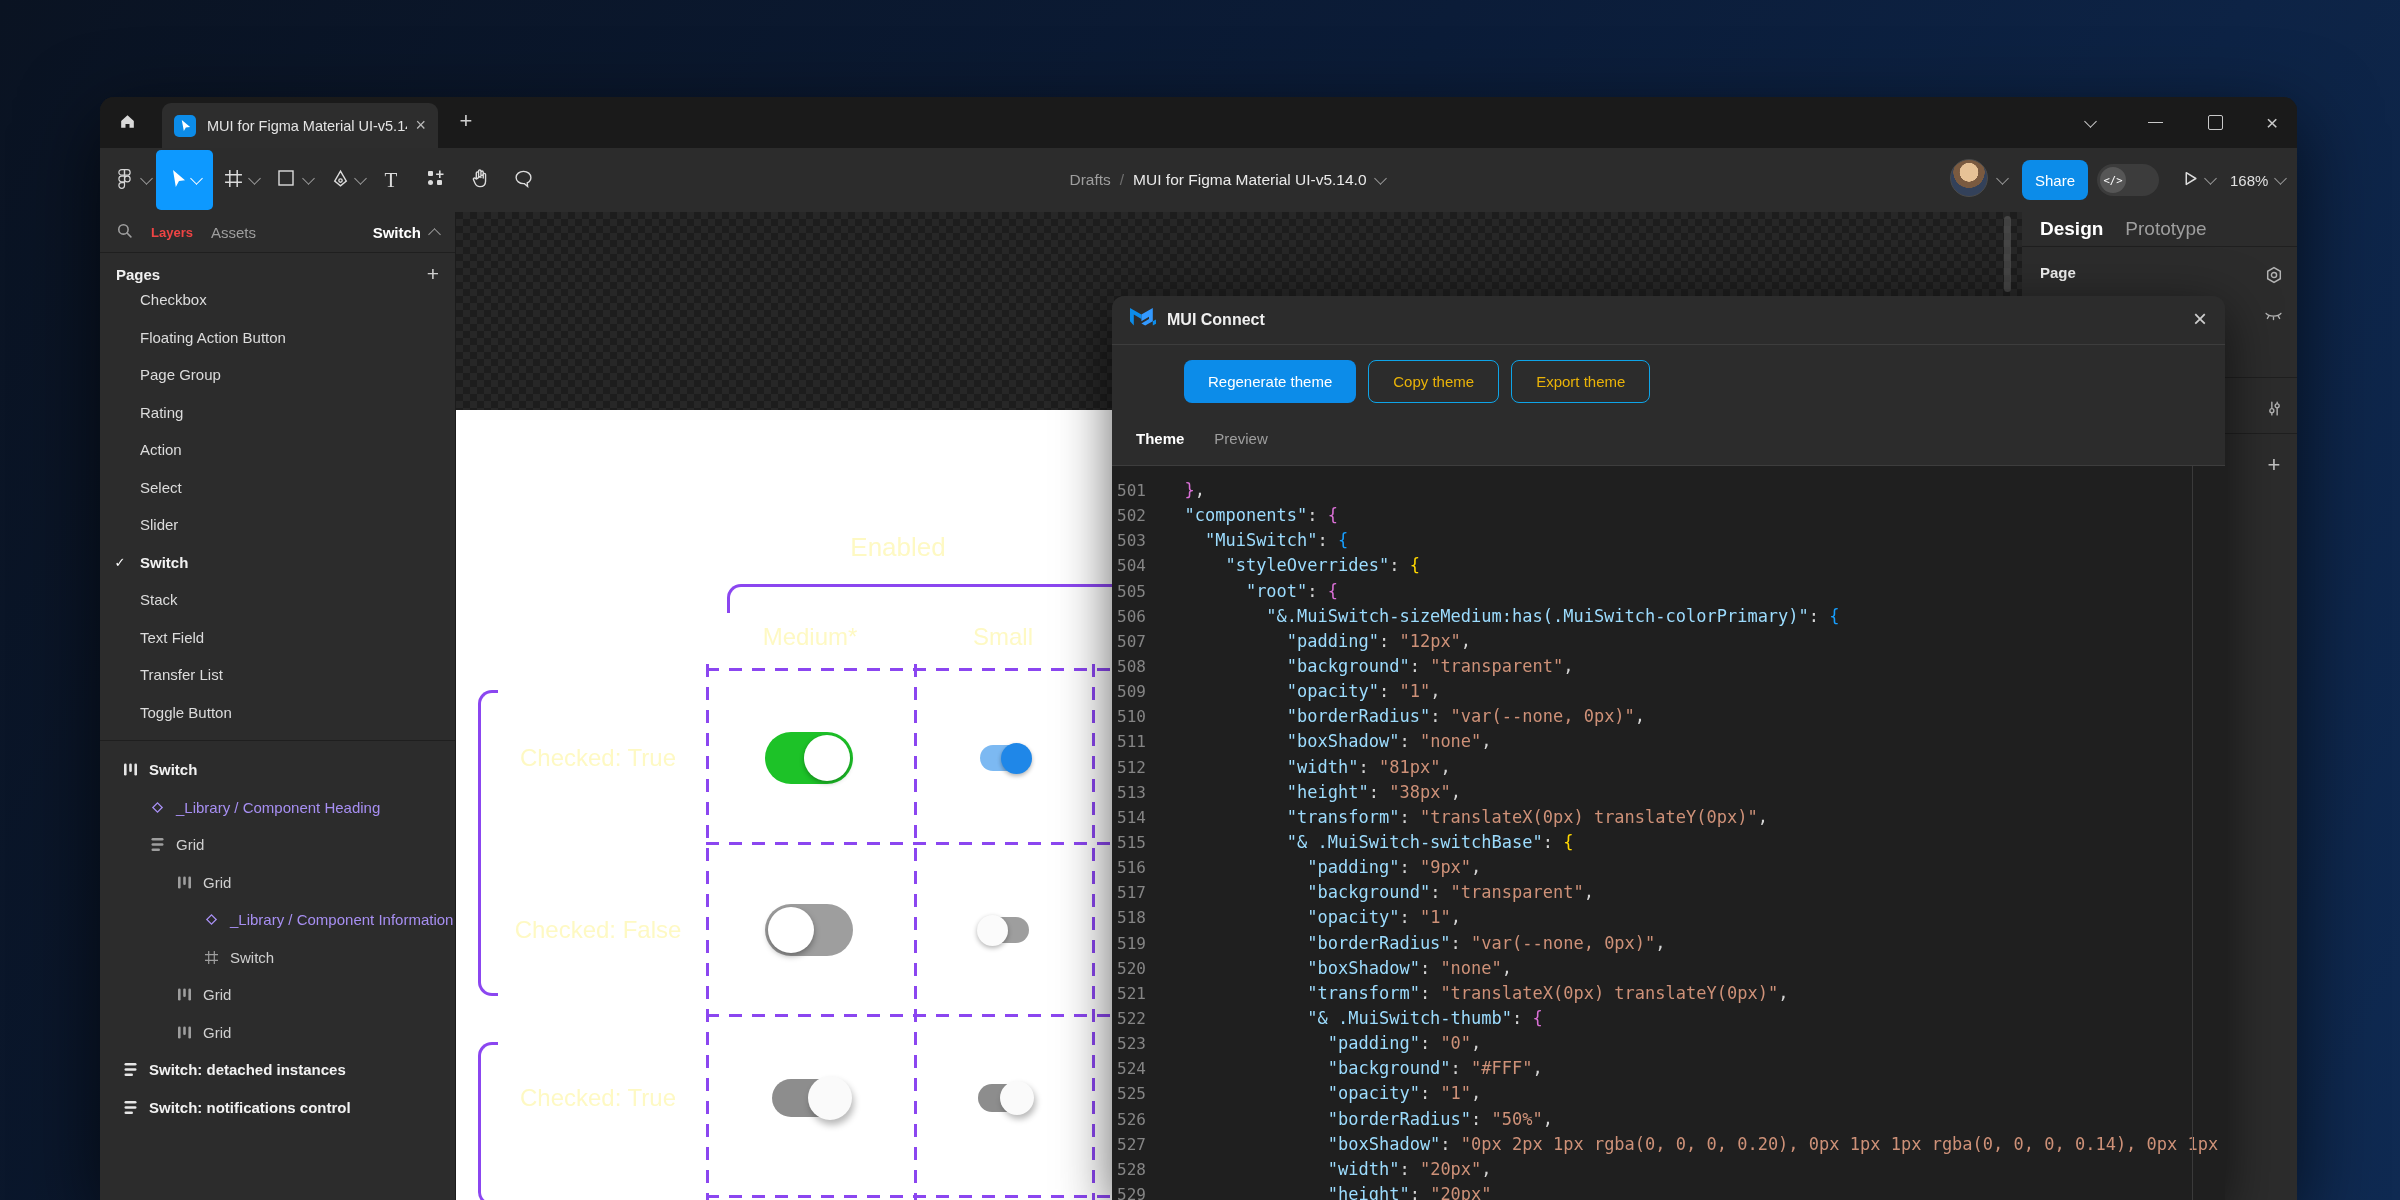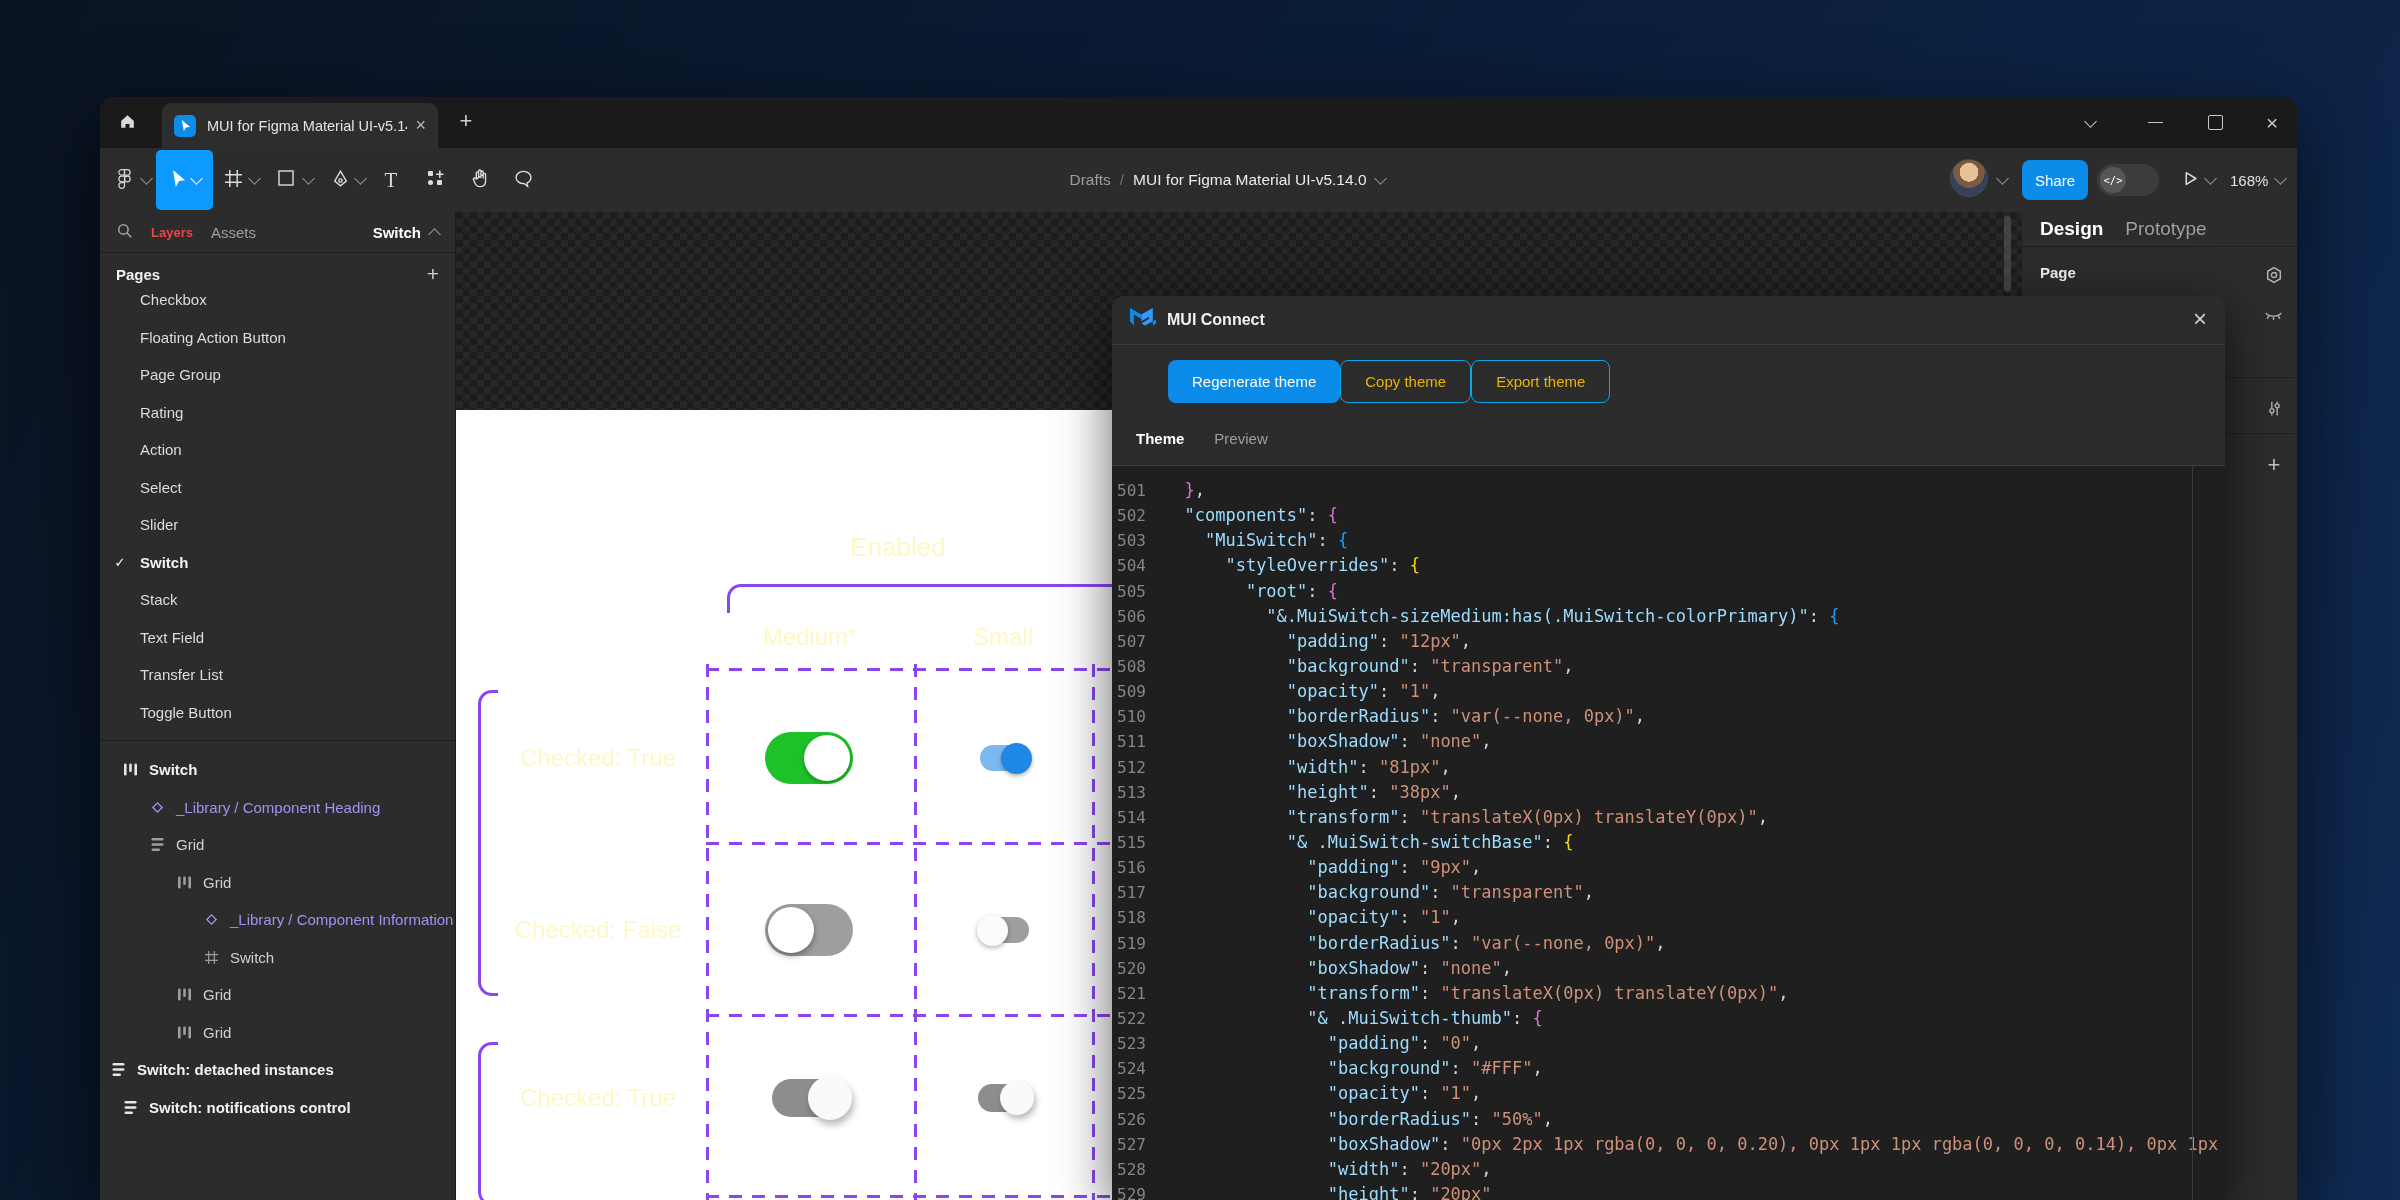--- a/index.html
+++ b/index.html
@@ -61,21 +61,21 @@
   .canvas-scrollbar{position:absolute;left:1904px;top:119px;width:7px;height:76px;background:#5a5a5a;opacity:.6;border-radius:4px;z-index:4;}
   
   .rpanel{position:absolute;left:1922px;top:115px;width:275px;height:988px;background:#2c2c2c;z-index:5;}
   .rp-div{position:absolute;left:0;width:100%;height:1px;background:#1f1f1f;}
   .rp-icon{position:absolute;color:#b4b4b4;display:flex;align-items:center;justify-content:center;width:24px;height:24px;}
   
   .dialog{position:absolute;left:1012px;top:199px;width:1113px;height:904px;background:#2c2c2c;border-radius:12px 12px 0 0;z-index:6;box-shadow:0 14px 54px rgba(0,0,0,.6);overflow:hidden;}
   .dlg-head{position:absolute;left:0;top:0;width:100%;height:49px;display:flex;align-items:center;padding:0 18px;box-sizing:border-box;border-bottom:1px solid #3d3d3d;}
   .dlg-title{margin-left:11px;font-size:16px;font-weight:700;color:#f0f0f0;}
   .dlg-close{position:absolute;right:18px;top:11px;color:#cccccc;font-size:24px;line-height:1;}
-  .dlg-actions{position:absolute;left:12px;top:64px;display:flex;gap:0;padding-left:44px;}
+  .dlg-actions{position:absolute;left:28px;top:64px;display:flex;gap:12px;padding-left:44px;}
   .btn{height:43px;border-radius:8px;display:flex;align-items:center;justify-content:center;padding:0 24px;font-size:15px;white-space:nowrap;box-sizing:border-box;}
   .btn.primary{background:#0c8ce9;color:#fff;}
   .btn.outlined{border:1px solid #0ea5e9;color:#eab308;background:transparent;}
   .dlg-tabs{position:absolute;left:24px;top:134px;display:flex;gap:30px;font-size:15px;align-items:center;}
   .dlg-tab-active{color:#ffffff;font-weight:700;}
   .dlg-tab{color:#9e9e9e;}
   .codearea{position:absolute;left:0;top:170px;width:1113px;height:734px;background:#1f1f1f;overflow:hidden;}
   .code-lines{position:absolute;left:0;top:12px;width:100%;font-family:"DejaVu Sans Mono","Liberation Mono",monospace;font-size:17px;line-height:25.14px;}
   .code-line{display:flex;white-space:pre;}
   .ln{width:34px;text-align:right;color:#858585;flex:none;margin-right:18px;font-size:16px;}
@@ -437,21 +437,21 @@
           <div class="layer-row" style="padding-left: 76px;">
             <div class="layer-icon" style="color: rgb(158, 158, 158);">
               <svg width="15" height="15" viewBox="0 0 15 15" fill="currentColor">
                 <rect x="1" y="1.5" width="2.6" height="12" rx="1.3"></rect>
                 <rect x="6.2" y="1.5" width="2.6" height="8.5" rx="1.3"></rect>
                 <rect x="11.4" y="1.5" width="2.6" height="12" rx="1.3"></rect>
               </svg>
             </div>
             <div>Grid</div>
           </div>
-          <div class="layer-row" style="padding-left: 10px;">
+          <div class="layer-row" style="padding-left: 22px;">
             <div class="layer-icon" style="color: rgb(230, 230, 230);">
               <svg width="15" height="15" viewBox="0 0 15 15" fill="currentColor">
                 <rect x="1.5" y="1" width="12" height="2.6" rx="1.3"></rect>
                 <rect x="1.5" y="6.2" width="12" height="2.6" rx="1.3"></rect>
                 <rect x="1.5" y="11.4" width="8.5" height="2.6" rx="1.3"></rect>
               </svg>
             </div>
             <div class="bold">Switch: detached instances</div>
           </div>
           <div class="layer-row" style="padding-left: 22px;">

